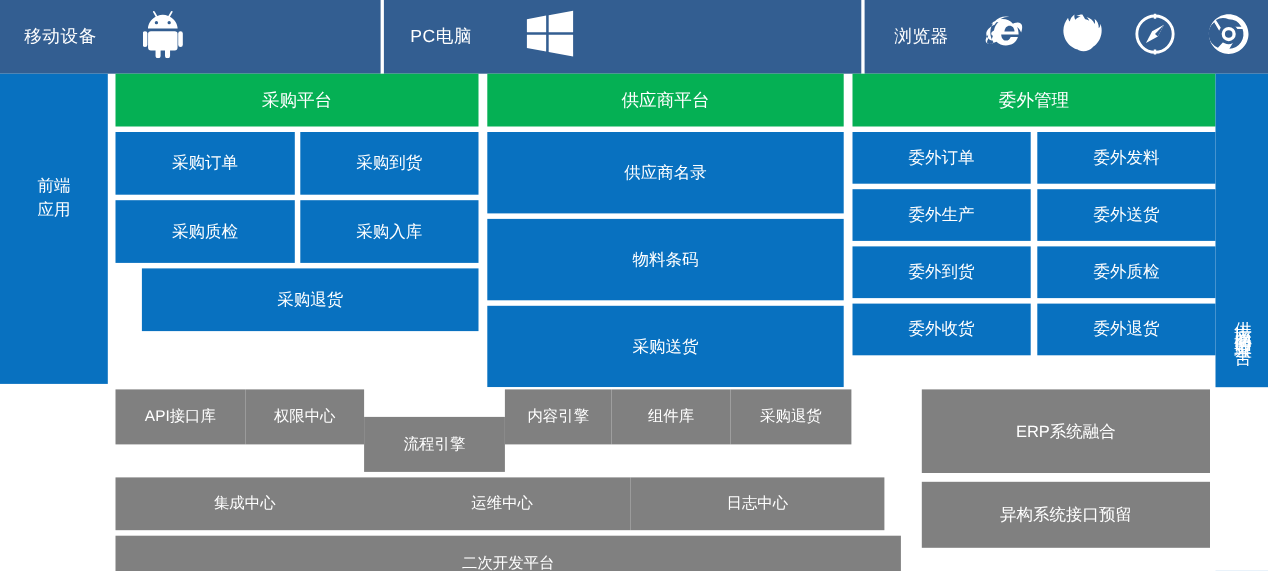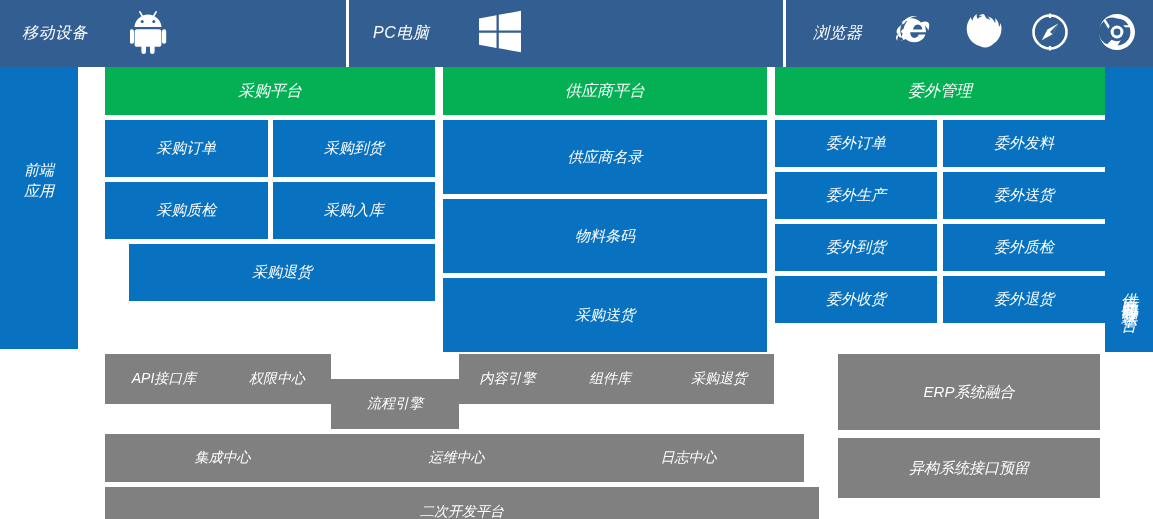--- a/index.html
+++ b/index.html
@@ -3,21 +3,21 @@
 <meta charset="utf-8">
 <style>
   html,body{margin:0;padding:0;}
   body{
     width:1153px;height:519px;
     background:#ffffff;
     font-family:"Liberation Sans","DejaVu Sans",sans-serif;
     color:#ffffff;
     overflow:hidden;
   }
-  .page{position:relative;width:1153px;height:519px;font-style:italic;}
+  .page{position:relative;width:1153px;height:519px;}
 
   
   .topbar{
     position:absolute;left:0;top:0;width:1153px;height:67px;
     display:flex;
   }
   .topcell{
     height:67px;background:#335E91;
     display:flex;align-items:center;
     box-sizing:border-box;
@@ -32,21 +32,21 @@
   .c1 .topicons{margin-left:42px;}
   .c2 .topicons{margin-left:48px;}
   .c3 .topicons{margin-left:32px;gap:24px;}
   .ico{display:block;}
 
   
   .midband{
     position:absolute;left:0;top:67px;width:1153px;height:282px;
   }
   .leftrail{
-    position:absolute;left:0;top:0;width:78px;height:282px;
+    position:absolute;left:0;top:0;width:98px;height:282px;
     background:#0871C0;
     display:flex;align-items:center;justify-content:center;
   }
   .leftrail .rlabel{
     font-size:15px;line-height:21px;text-align:center;color:#fff;
     margin-top:-56px;
   }
   .rightrail{
     position:absolute;left:1105px;top:0;width:48px;height:452px;
     background:#0871C0;

